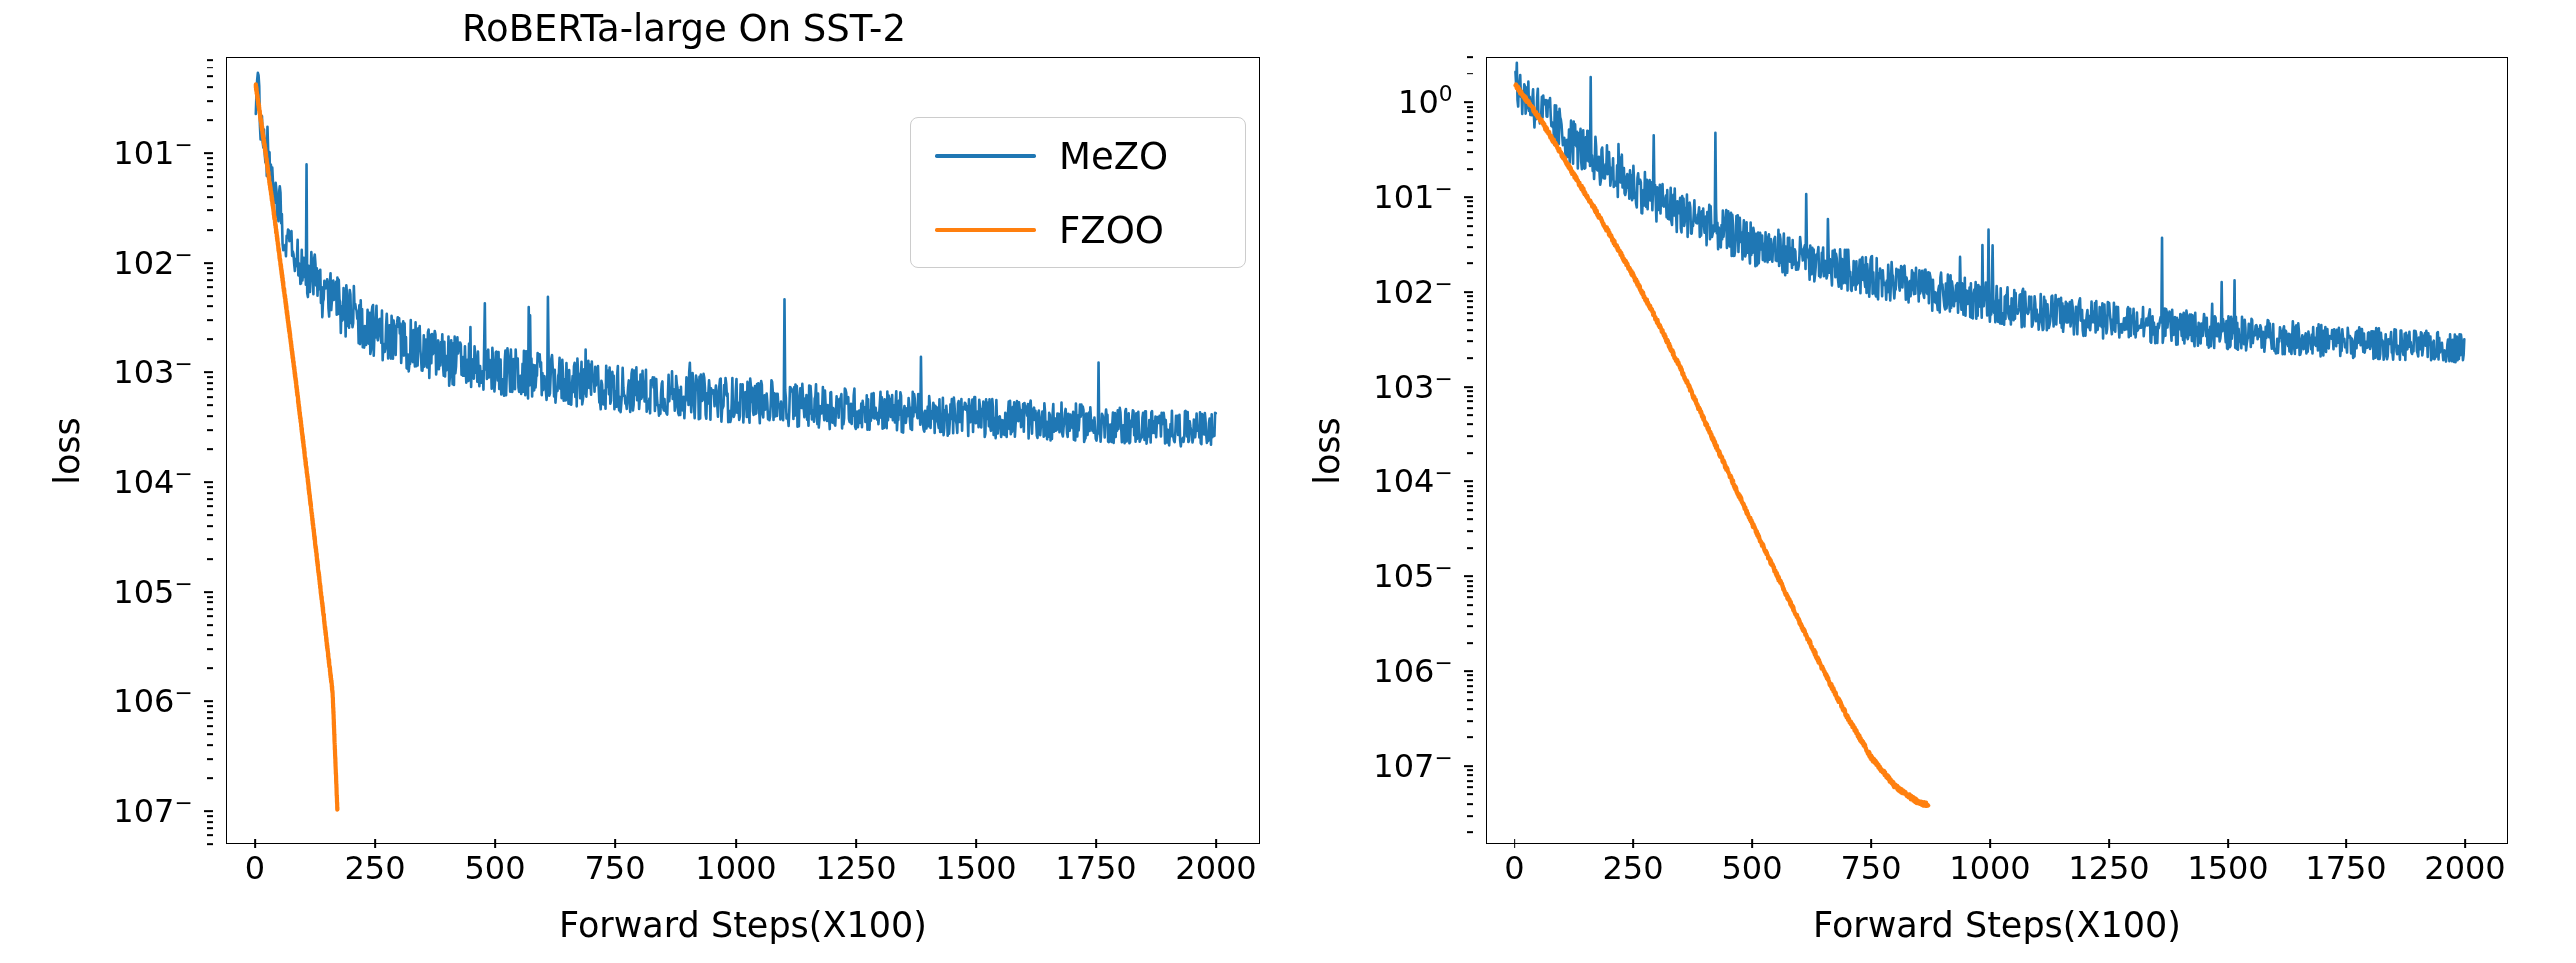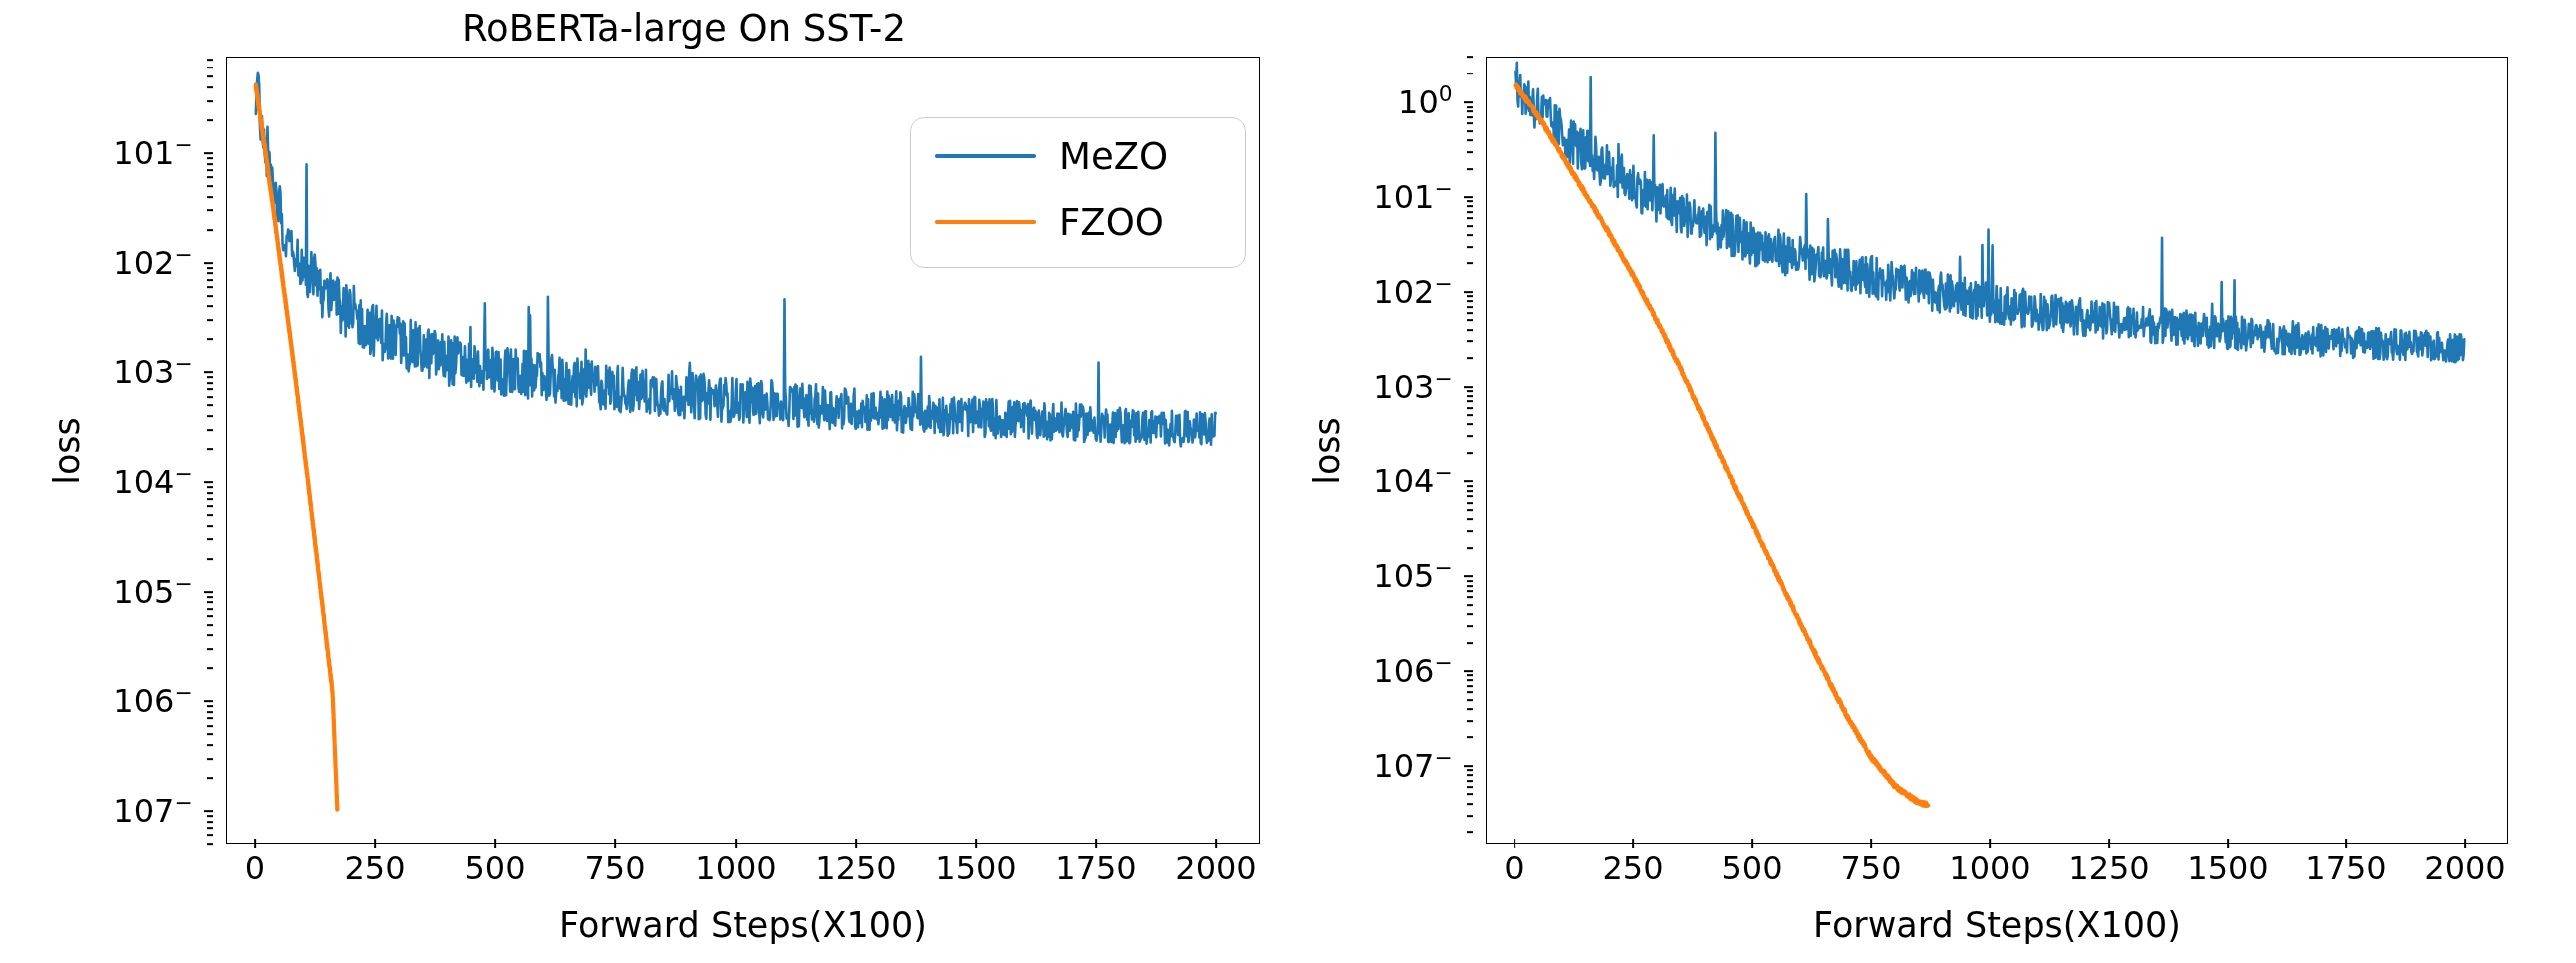--- a/index.html
+++ b/index.html
@@ -149,40 +149,40 @@
     top: 0;
     width: 0;
     height: 963px;
   }
   .panel-right .ylabel-wrap { left: 62px; }
 
   
   .legend {
     position: absolute;
     border: 0.8px solid #cccccc;
-    border-radius: 14px;
+    border-radius: 8px;
     background: #ffffff;
     box-sizing: border-box;
   }
   .legend-left {
     left: 870px;
     top: 117px;
     width: 336px;
     height: 151px;
   }
   .legend-row {
     position: absolute;
     left: 0;
     width: 100%;
     height: 76px;
     display: flex;
     align-items: center;
   }
   .legend-row.r0 { top: 0px; }
-  .legend-row.r1 { top: 66px; }
+  .legend-row.r1 { top: 74px; }
   .legend-swatch {
     width: 101px;
     height: 4.2px;
     margin-left: 23.5px;
     margin-right: 23.5px;
     border-radius: 1.7px;
     flex: none;
   }
   .legend-text {
     font-size: 37px;

